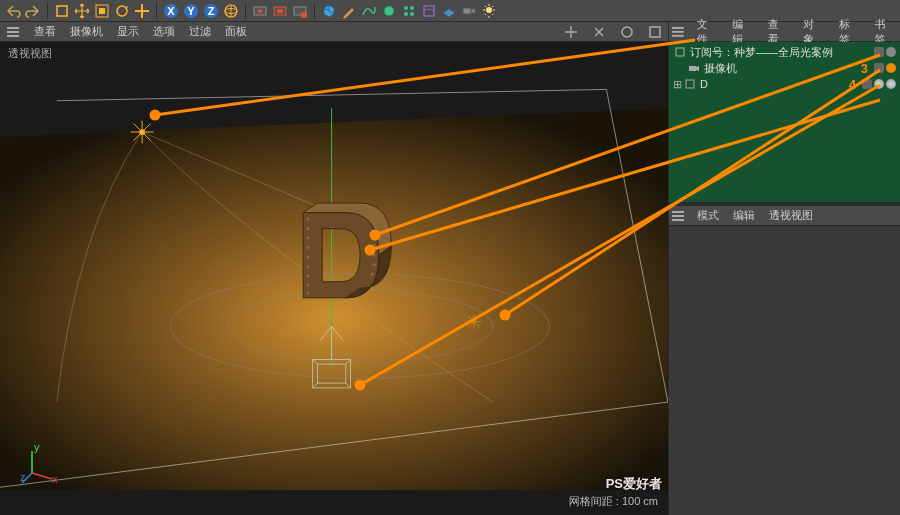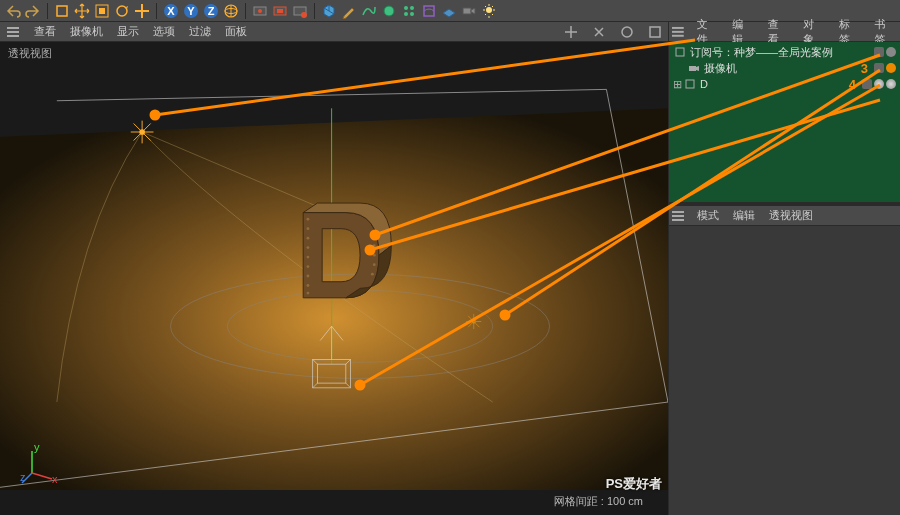--- a/index.html
+++ b/index.html
@@ -11,21 +11,21 @@
 .main-area { display: flex; height: 493px; }
 .viewport-wrap { flex: 1; display: flex; flex-direction: column; }
 .view-menu { height: 20px; background: #4a4a4a; border-bottom: 1px solid #2a2a2a; display: flex; align-items: center; padding: 0 6px; gap: 14px; color: #ccc; }
 .view-menu .vm-icon { width: 14px; height: 14px; display: flex; align-items: center; justify-content: center; cursor: pointer; }
 .view-menu .vm-txt { cursor: pointer; }
 .view-menu .spacer { flex: 1; }
 .viewport { flex: 1; position: relative; background: #1a1a1a; overflow: hidden; }
 .viewport-label { position: absolute; top: 4px; left: 8px; color: #aaa; z-index: 5; }
 .viewport-canvas { position: absolute; inset: 0; }
 .watermark { position: absolute; right: 6px; bottom: 22px; color: #fff; font-size: 13px; font-weight: bold; opacity: 0.9; text-shadow: 0 0 3px #000; }
-.grid-info { position: absolute; right: 25px; bottom: 6px; color: #bbb; }
+.grid-info { position: absolute; right: 10px; bottom: 6px; color: #bbb; }
 .axis-gizmo { position: absolute; left: 20px; bottom: 30px; width: 40px; height: 40px; }
 .right-panel { width: 232px; background: #393939; border-left: 1px solid #2a2a2a; display: flex; flex-direction: column; }
 .panel-tabs { height: 20px; background: #4a4a4a; display: flex; align-items: center; padding: 0 2px; gap: 10px; border-bottom: 1px solid #2a2a2a; }
 .panel-tabs .tab { cursor: pointer; padding: 2px 2px; }
 .panel-tabs .vm-icon { width: 14px; height: 14px; display: flex; align-items: center; justify-content: center; cursor: pointer; }
 .obj-tree { flex: 0 0 auto; background: #14532d; padding: 2px 0; min-height: 160px; }
 .tree-row { display: flex; align-items: center; height: 16px; padding: 0 4px; cursor: pointer; }
 .tree-indent { display: inline-block; }
 .tree-icon { width: 14px; height: 14px; display: flex; align-items: center; justify-content: center; margin-right: 3px; }
 .tree-label { flex: 1; color: #ddd; }

